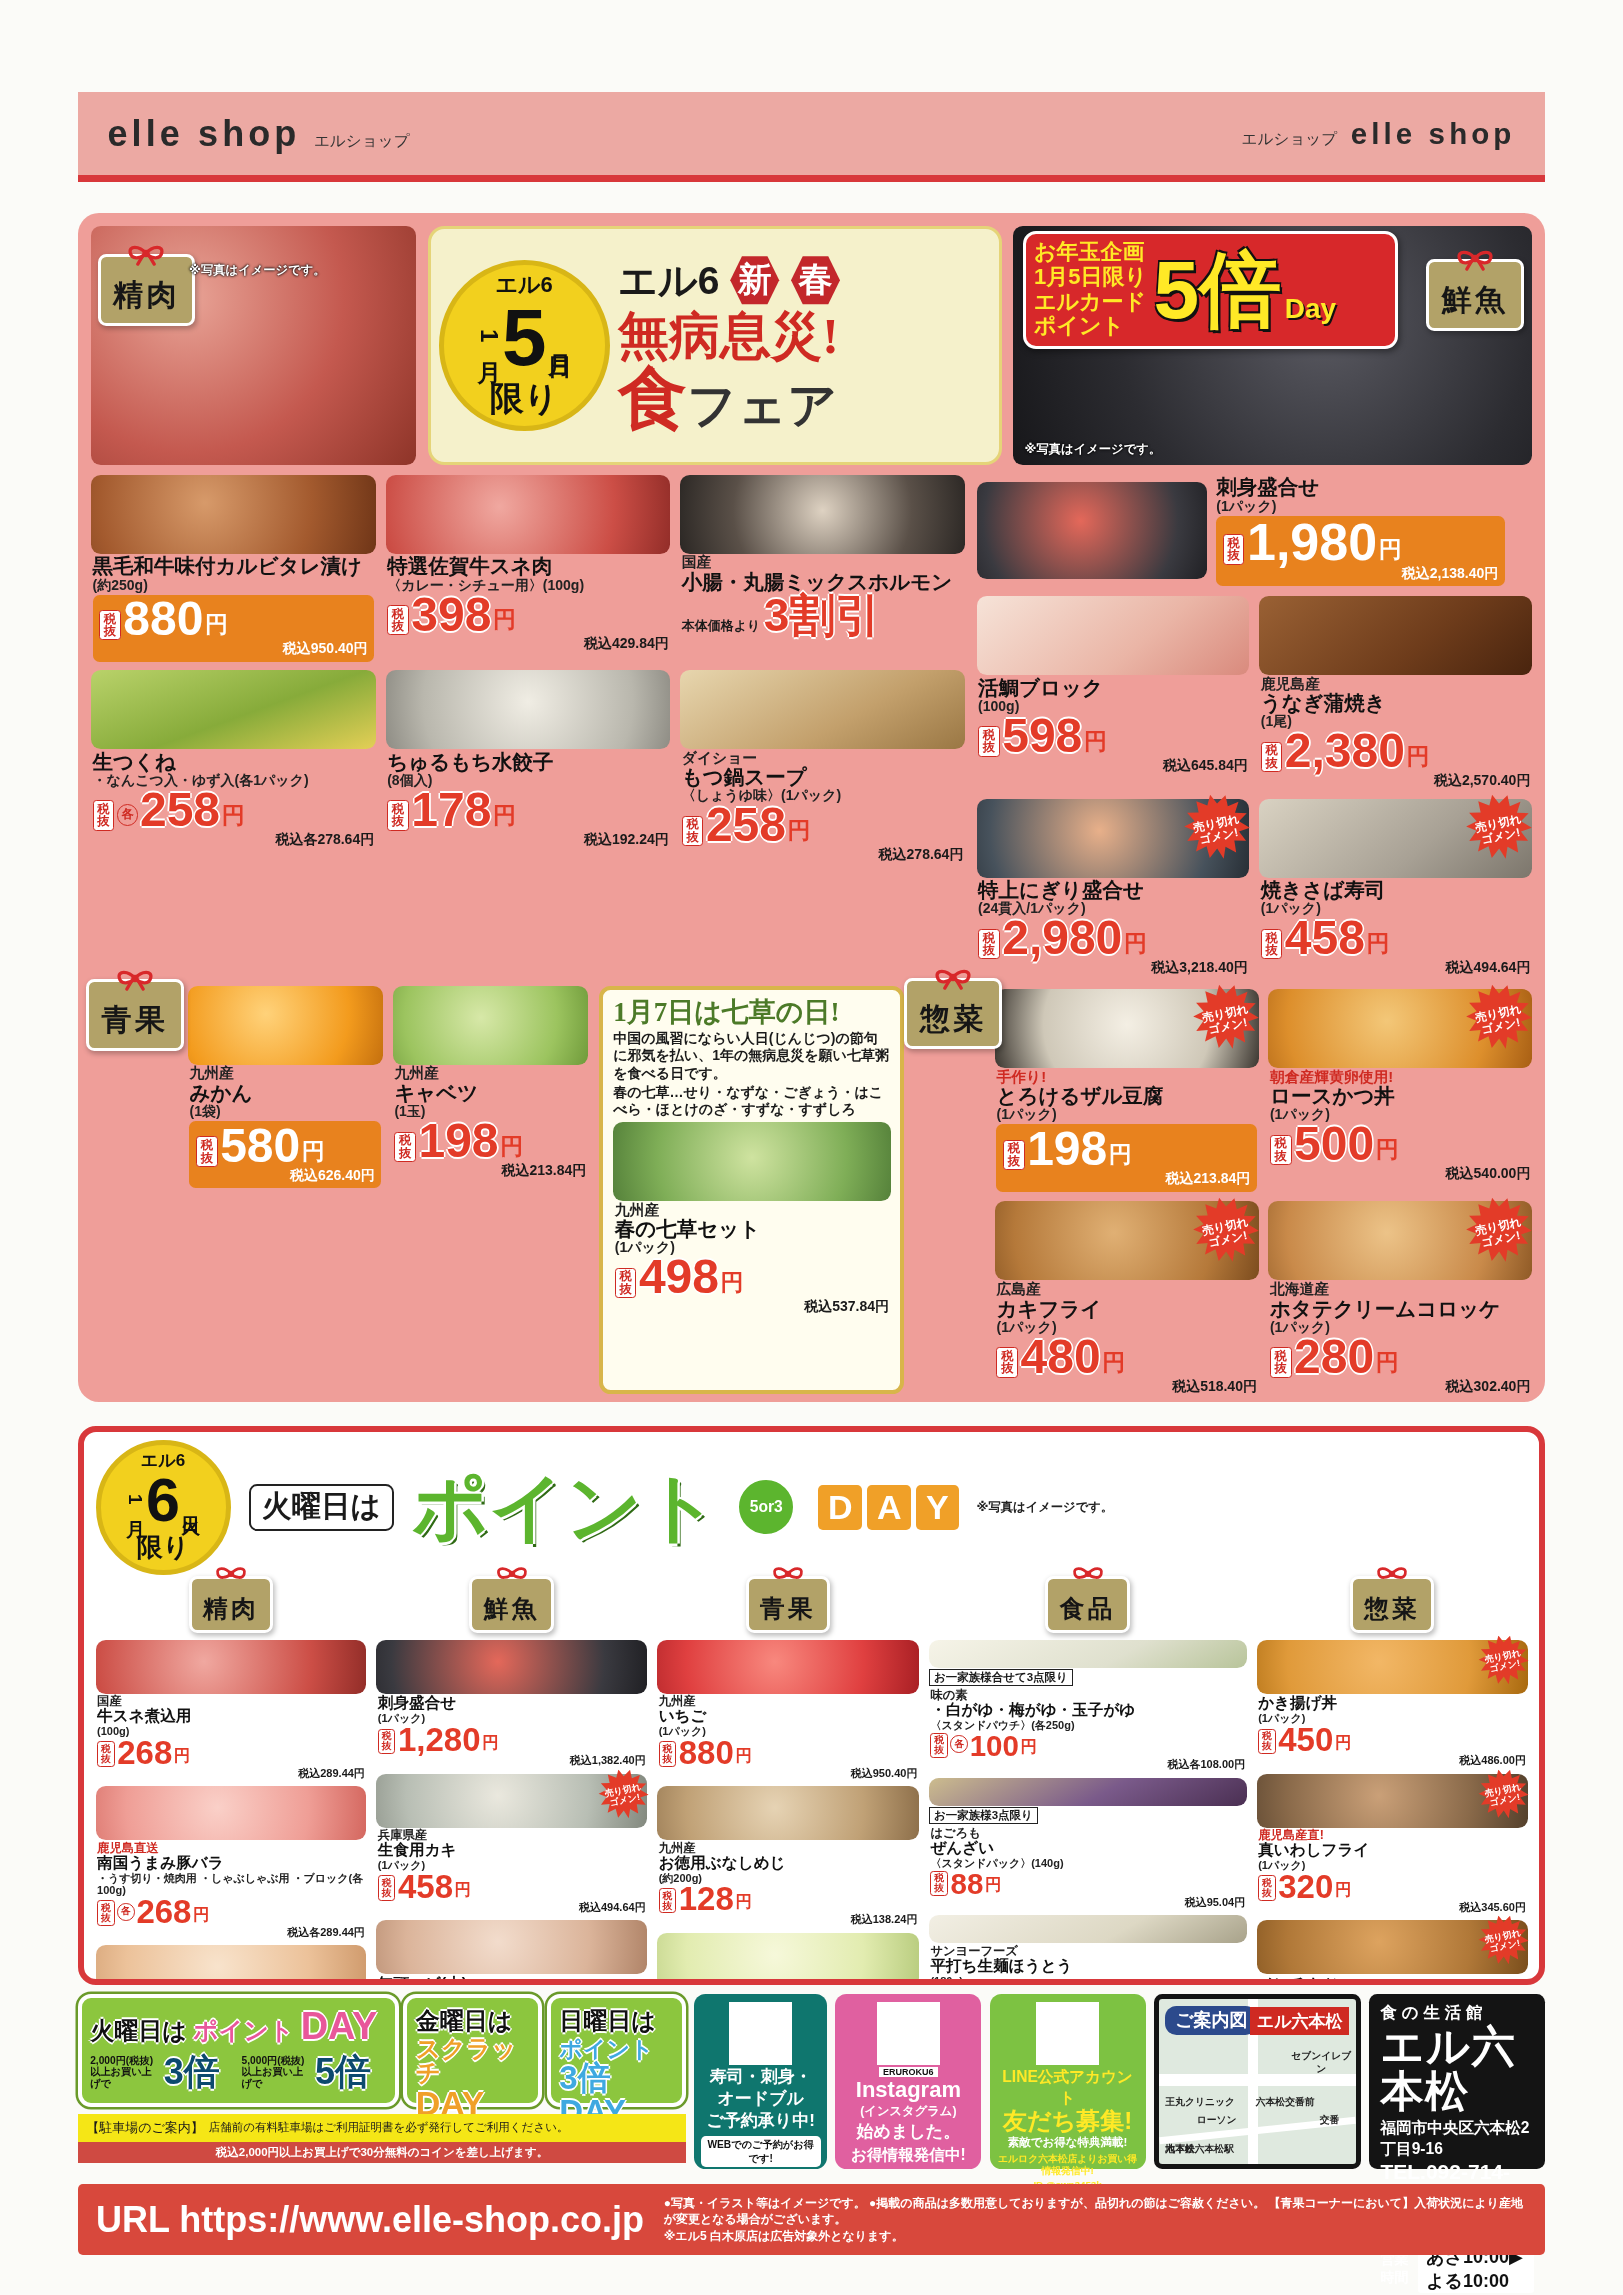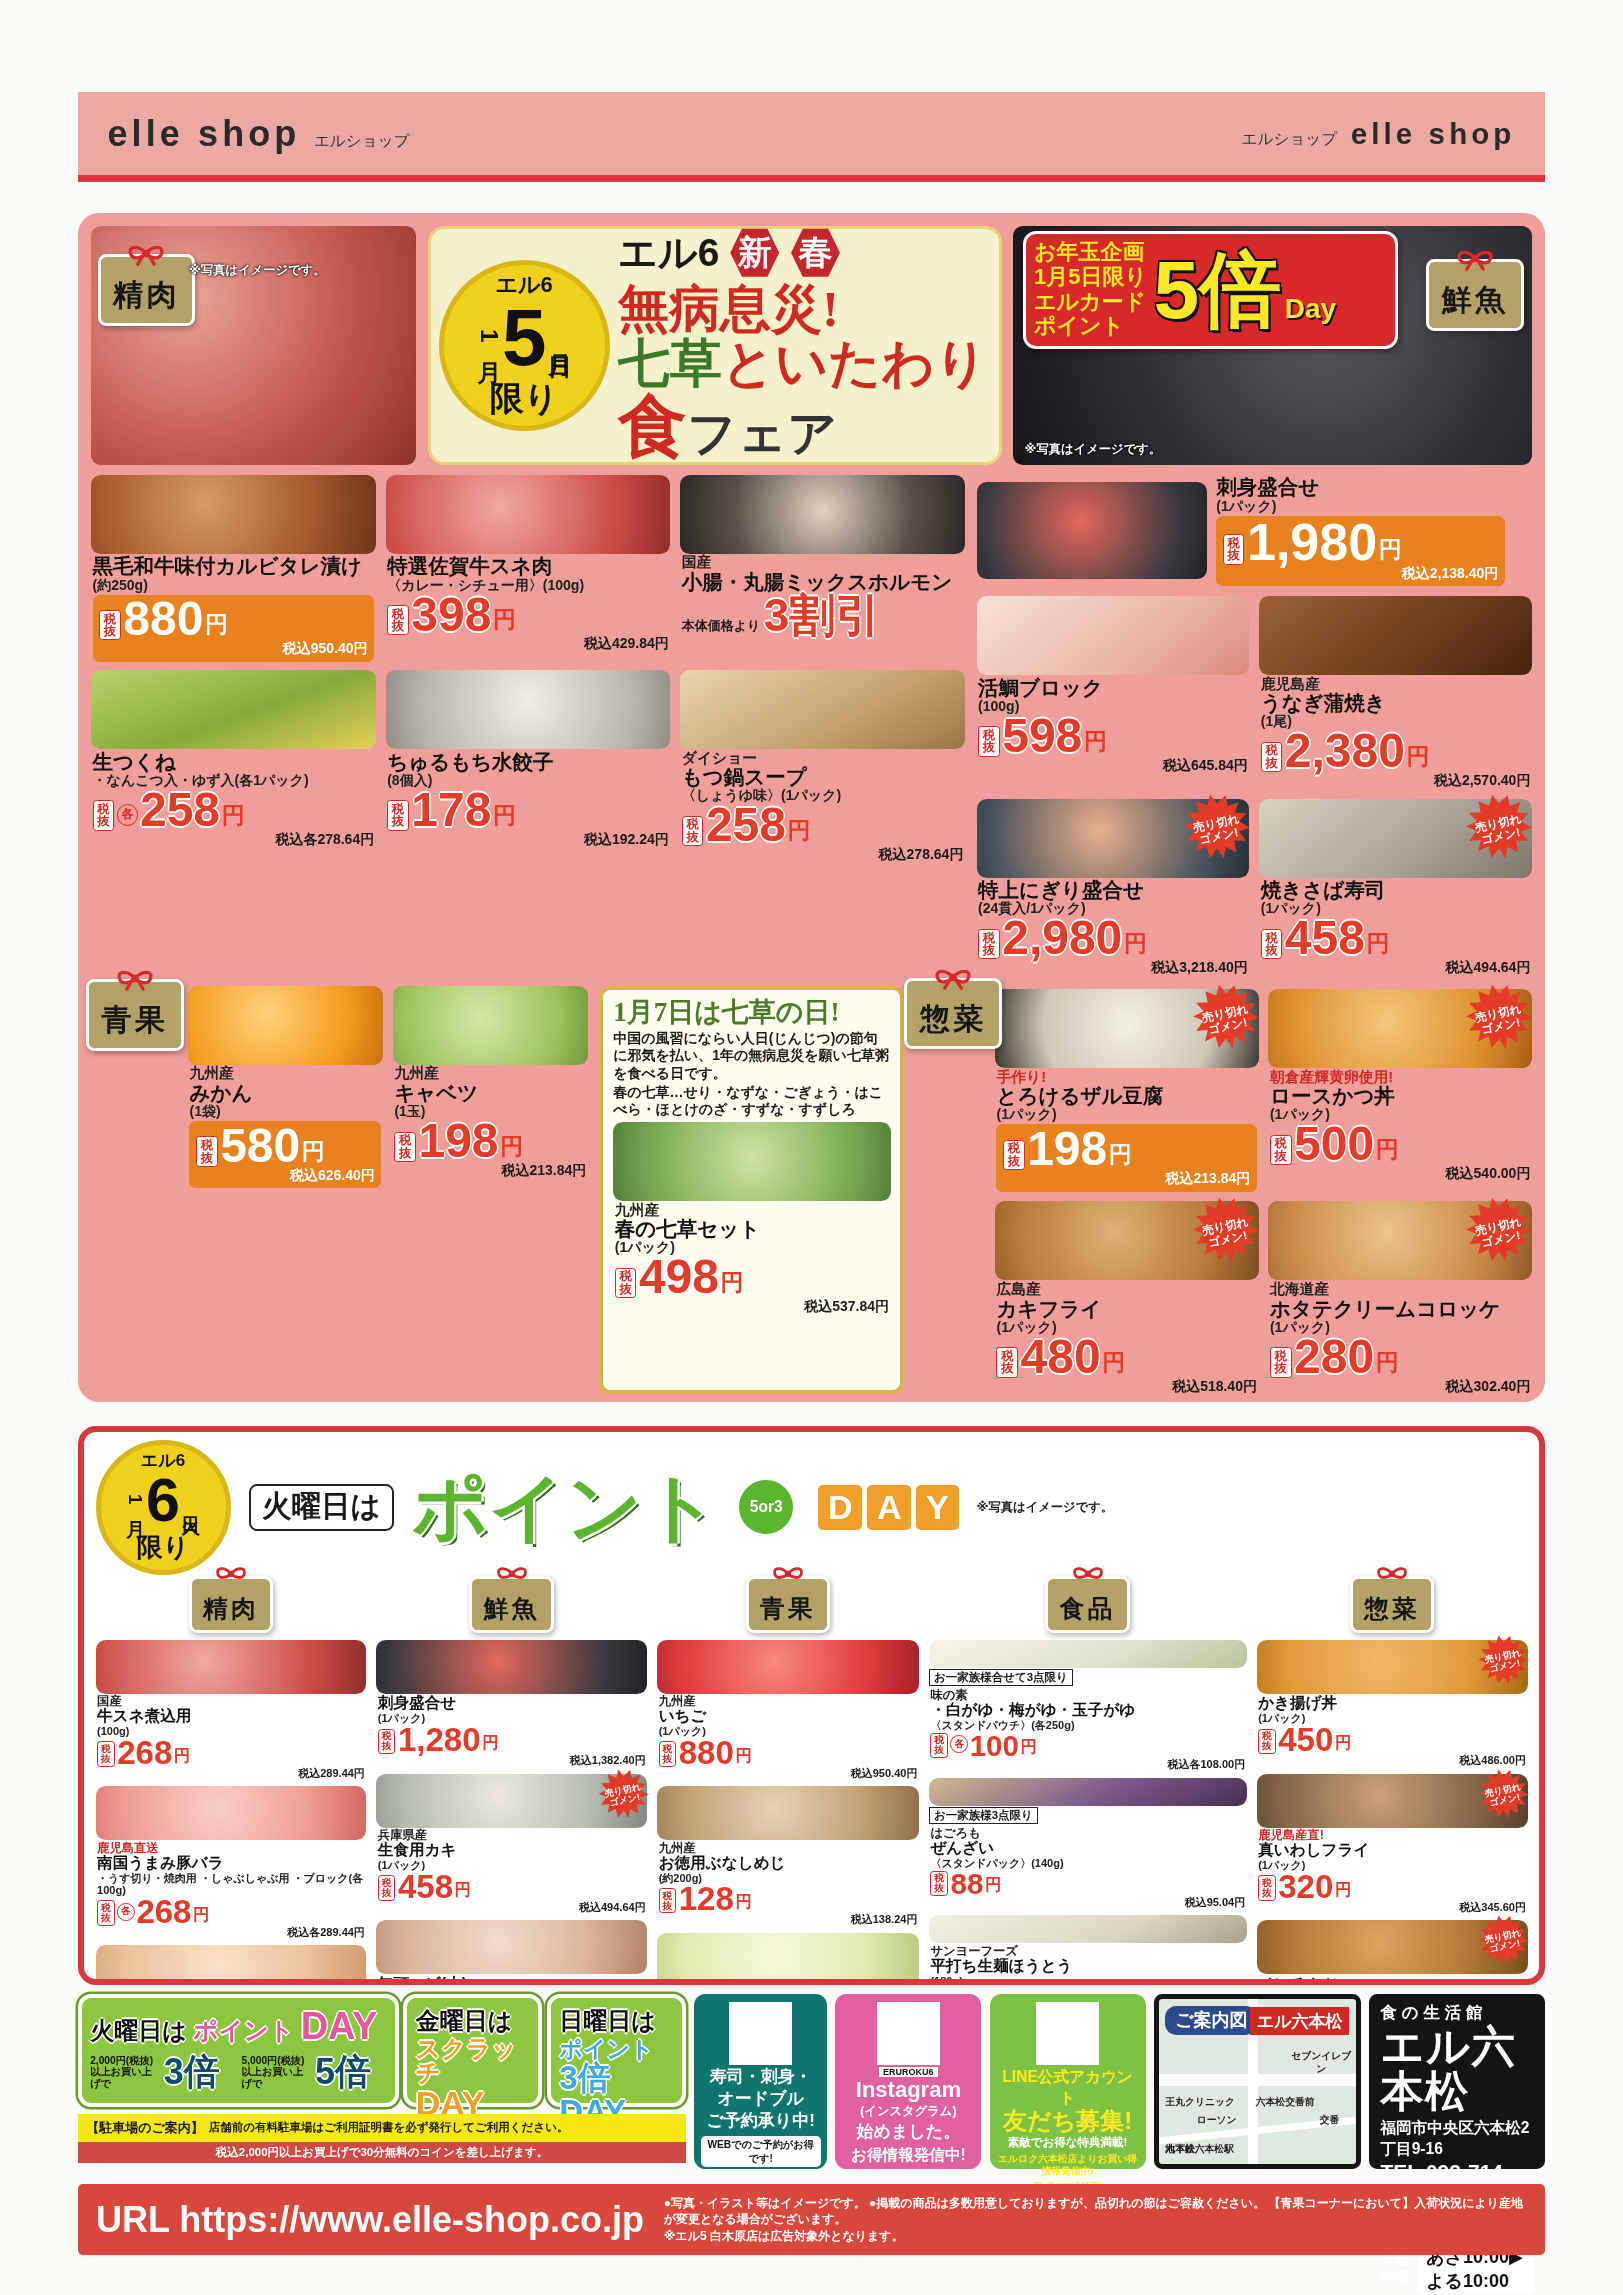--- a/index.html
+++ b/index.html
@@ -206,21 +206,21 @@
   .tier{flex:1;display:flex;align-items:center;gap:2.5px;}
   .tier-cond{font-size:10.2px;font-weight:800;line-height:1.1;width:71px;}
   .tier-mult{font-size:36px;font-weight:900;color:#0c4a6e;text-shadow:1.6px 0 #fff,-1.6px 0 #fff,0 1.6px #fff,0 -1.6px #fff;}
   .fb-fri{width:139px;} .fb-sun{width:139px;}
   .w-org{color:#f0a028;font-size:24.6px;font-weight:900;text-shadow:1.6px 0 #fff,-1.6px 0 #fff,0 1.6px #fff,0 -1.6px #fff;line-height:1;}
   .w-org.big{font-size:34px;}
   .fri-cond{background:#f5e87a;border-radius:4.9px;font-size:9.8px;font-weight:800;padding:1.6px 3.3px;margin-top:3.3px;display:inline-block;}
   .w-blue{color:#3fa9e0;font-size:23px;font-weight:900;text-shadow:1.6px 0 #fff,-1.6px 0 #fff,0 1.6px #fff,0 -1.6px #fff;line-height:1.05;}
   .w-blue.big{font-size:33px;}
   .parking{position:absolute;left:0;top:120px;width:608px;}
-  .park-y{background:#f5e616;font-size:13px;font-weight:700;padding:4.9px 8.2px;display:flex;gap:4.9px;align-items:center;}
+  .park-y{background:#f5e616;font-size:13px;font-weight:400;padding:4.9px 8.2px;display:flex;gap:4.9px;align-items:center;}
   .park-r{background:#cf4a42;color:#fff;font-size:11.5px;font-weight:700;text-align:center;padding:3.3px 6.6px;}
   .qr{width:59px;height:59px;background:#fff;border:2.5px solid #fff;margin:3.3px auto 1.6px;
       background-image:repeating-linear-gradient(0deg,#111 0 4.1px,transparent 4.1px 8.2px),
                        repeating-linear-gradient(90deg,#111 0 4.1px,transparent 4.1px 8.2px);background-blend-mode:screen;}
   .icard{border-radius:11.5px;height:175px;color:#fff;text-align:center;padding:4.9px 6.6px;box-sizing:border-box;}
   .ic-sushi{width:133px;background:#0f766e;}
   .ic-sushi .big{font-size:17px;font-weight:900;line-height:1.2;margin-top:1.6px;}
   .ic-note{background:#fff;color:#111;font-size:10.2px;font-weight:800;border-radius:4.9px;padding:1.6px 2.5px;margin-top:4.9px;}
   .ic-insta{width:146px;background:#e060a0;}
   .qr-cap{font-size:9px;font-weight:700;background:#fff;color:#111;width:59px;margin:0 auto;}
@@ -294,21 +294,20 @@
           </span>
           <span class="db-lim">限り</span>
         </div>
         <div class="titles">
           <div class="t-row1">
             <span class="t-store">エル6</span>
             <span class="hex">新</span>
             <span class="hex">春</span>
           </div>
           <div class="t-mubyo serif">無病息災!</div>
-          <div class="serif"><span class="t-green">七草</span><span class="t-red">といたわり</span></div>
           <div class="serif"><span class="t-shoku">食</span><span class="t-fair">フェア</span></div>
         </div>
       </div>
       <div class="hero-photo right ph" data-photo="sashimi-hero">
         <div class="promo">
           <div class="promo-lines">
             <div>お年玉企画</div>
             <div>1月5日限り</div>
             <div>エルカード</div>
             <div>ポイント</div>

